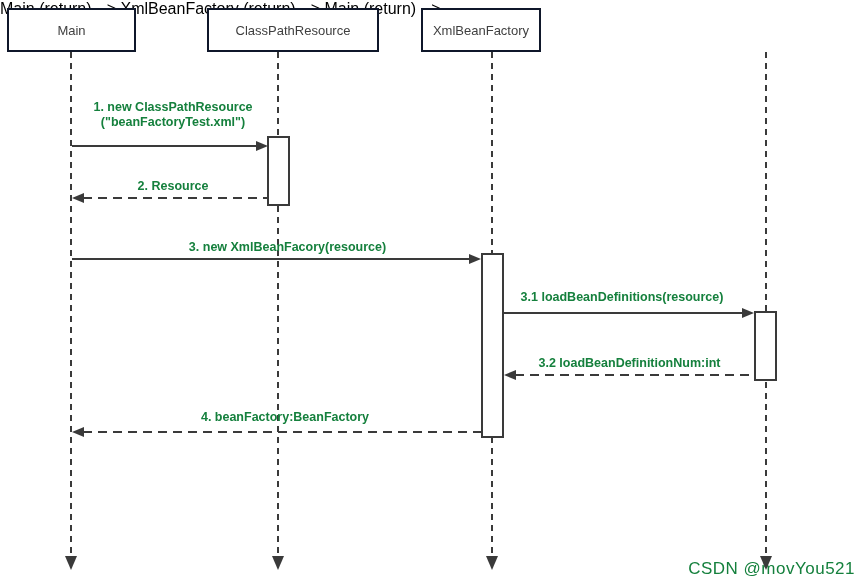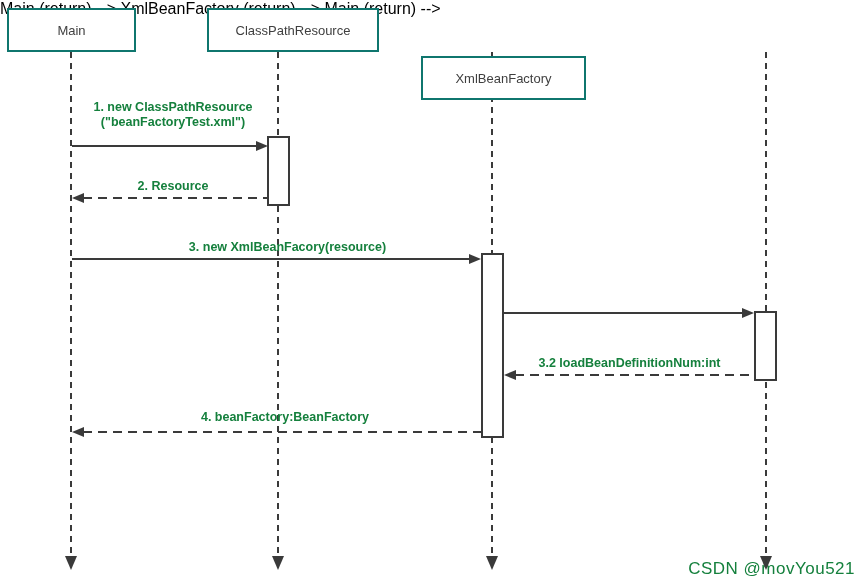--- a/index.html
+++ b/index.html
@@ -10,32 +10,32 @@
     background: #ffffff;
     font-family: "Liberation Sans", sans-serif;
     overflow: hidden;
   }
   
   .actor-box {
     position: absolute;
     top: 8px;
     height: 44px;
     box-sizing: border-box;
-    border: 2px solid #0f766e;
+    border: 2px solid #0f172a;
     background: #ffffff;
     display: flex;
     align-items: center;
     justify-content: center;
     font-size: 13px;
     color: #3f3f3f;
     z-index: 3;
   }
   .actor-main  { left: 7px;   width: 129px; }
   .actor-cpr   { left: 207px; width: 172px; }
-  .actor-xbf   { left: 421px; width: 165px; margin-top: 48px; }
+  .actor-xbf   { left: 421px; width: 120px; }
   .actor-xbdr  { left: 676px; width: 180px; }
 
   
   .lifeline {
     position: absolute;
     top: 52px;
     width: 2px;
     height: 504px;
     background: repeating-linear-gradient(to bottom, #3a3a3a 0 6px, transparent 6px 11px);
     z-index: 1;
@@ -186,20 +186,21 @@
   <div class="msg-label m2-label">2. Resource</div>
   <div class="msg-line-dashed m2-line"></div>
   <div class="head-left m2-head"></div>
 
   
   <div class="msg-label m3-label">3. new XmlBeanFacory(resource)</div>
   <div class="msg-line-solid m3-line"></div>
   <div class="head-right m3-head"></div>
 
   
+  <div class="msg-label m4-label">3.1 loadBeanDefinitions(resource)</div>
   <div class="msg-line-solid m4-line"></div>
   <div class="head-right m4-head"></div>
 
    XmlBeanFactory (return) --&gt;
   <div class="msg-label m5-label">3.2 loadBeanDefinitionNum:int</div>
   <div class="msg-line-dashed m5-line"></div>
   <div class="head-left m5-head"></div>
 
    Main (return) --&gt;
   <div class="msg-label m6-label">4. beanFactory:BeanFactory</div>

